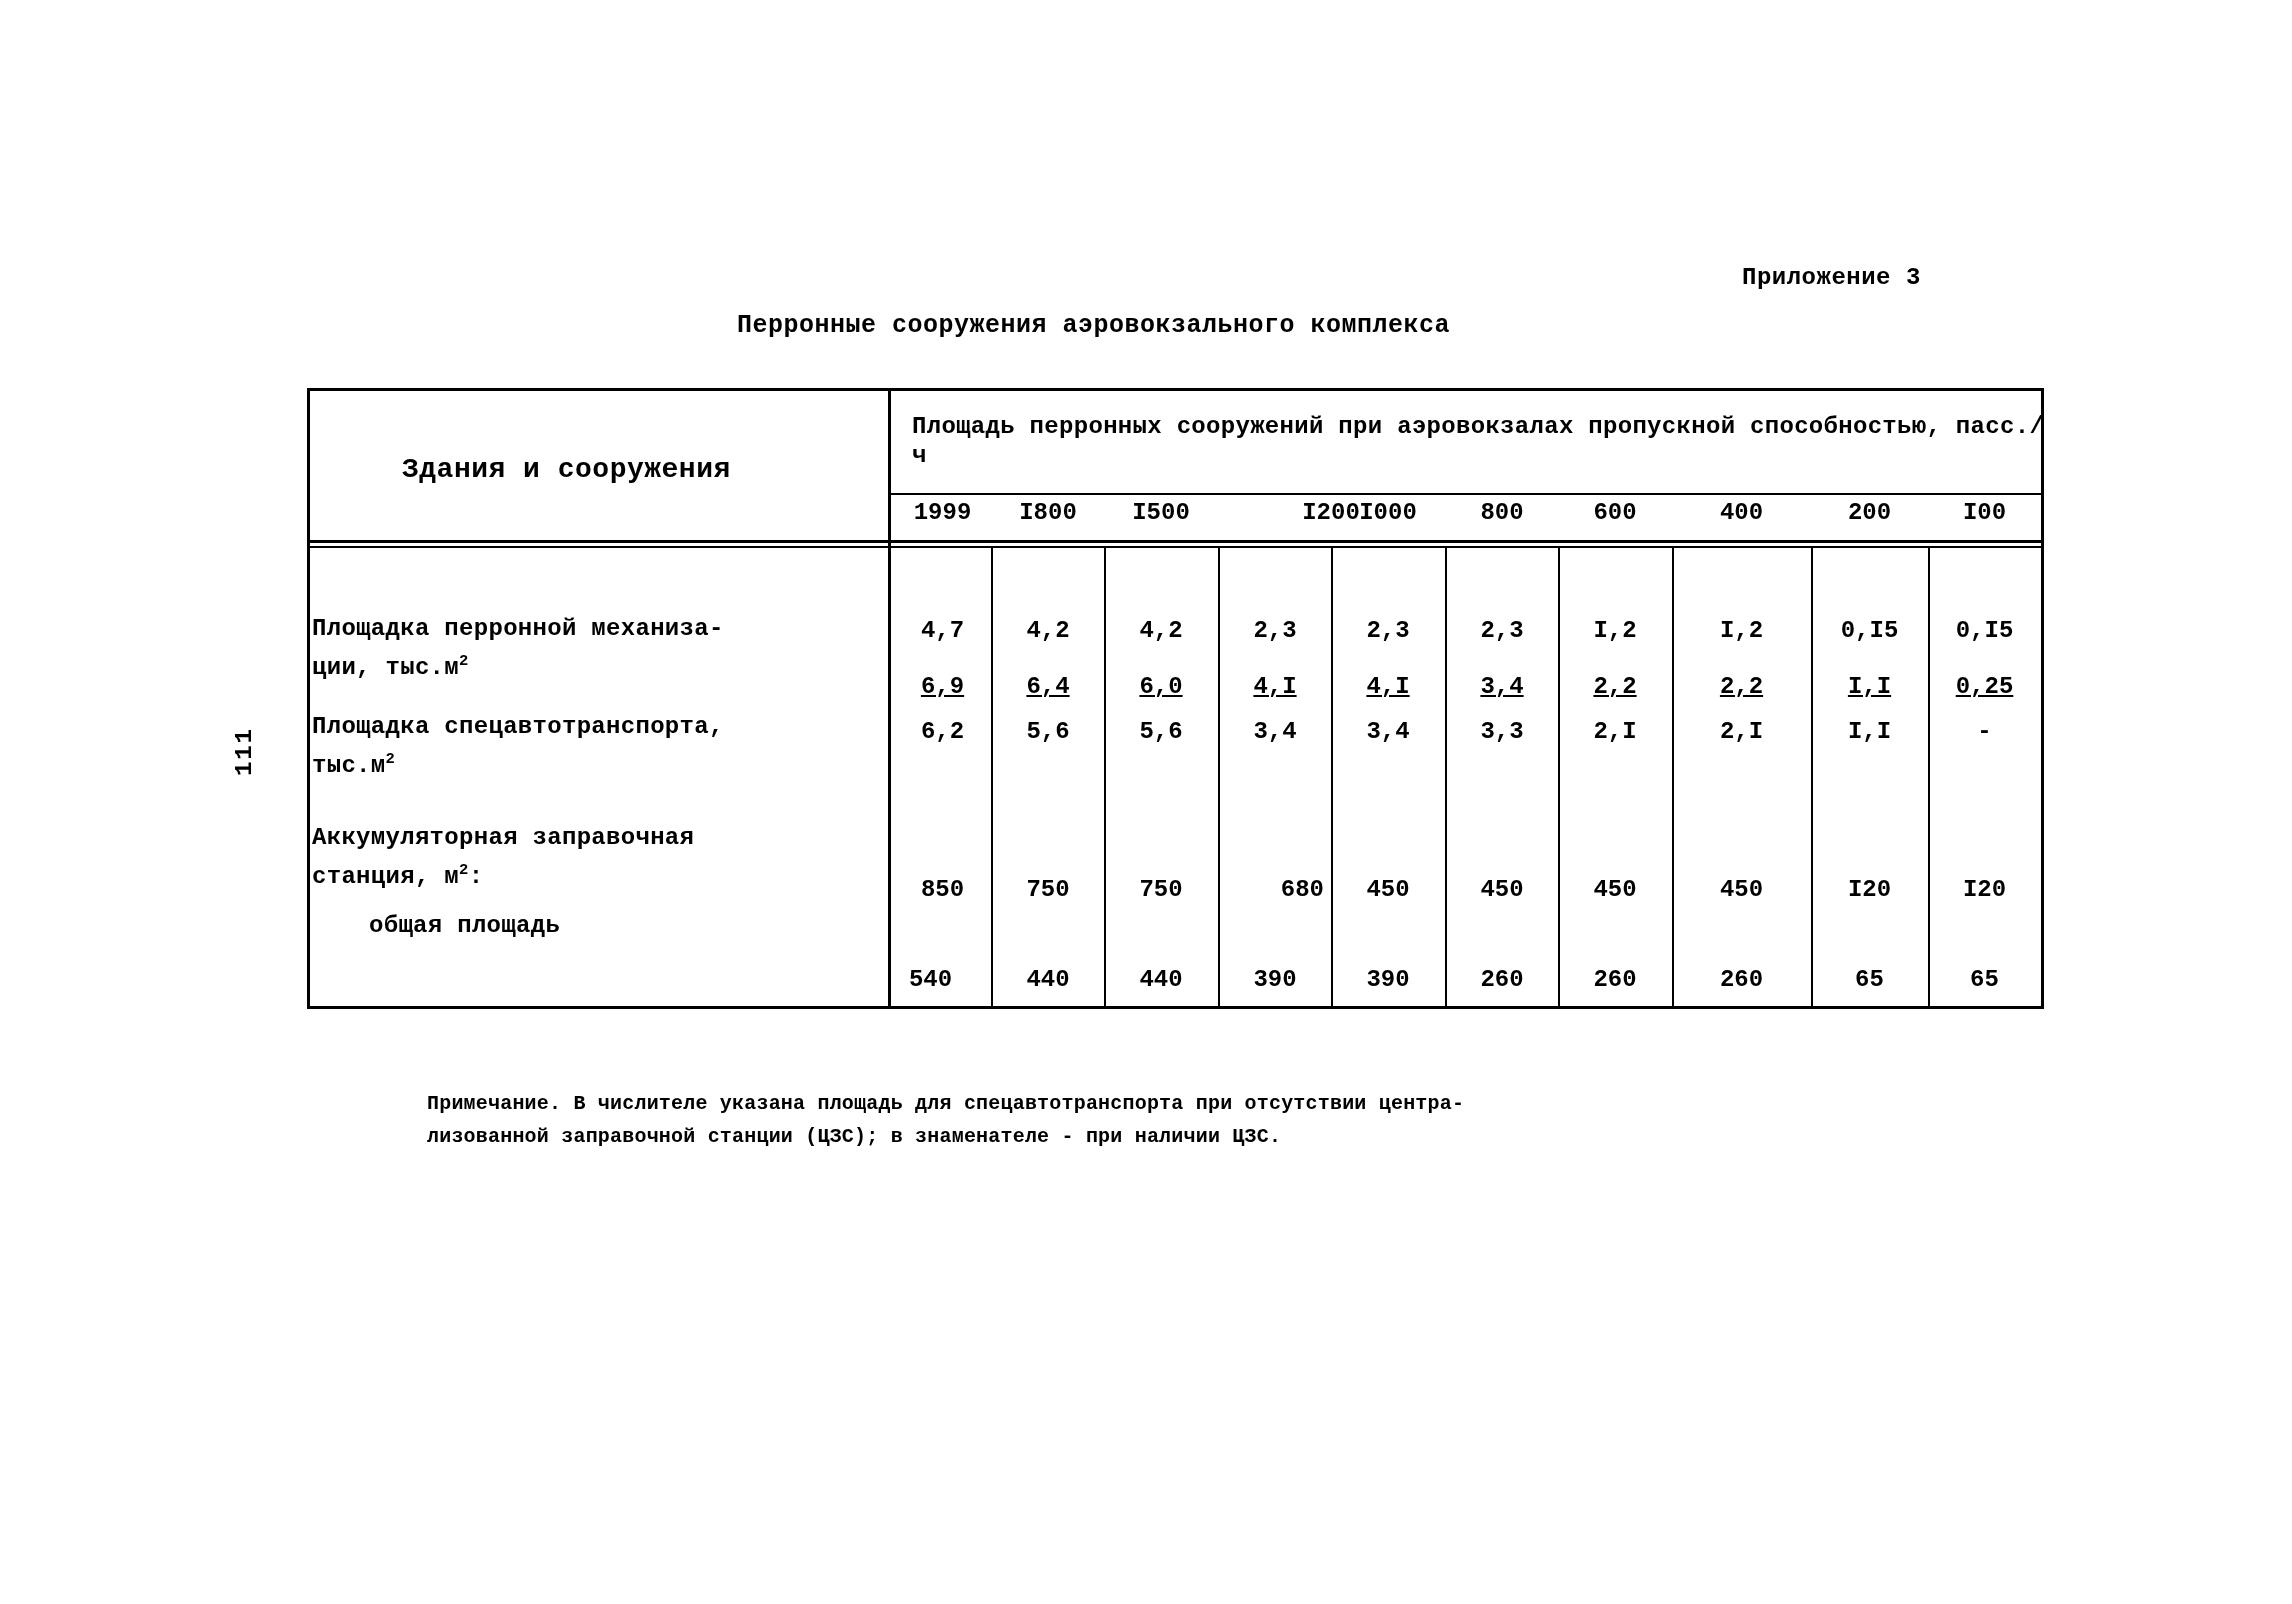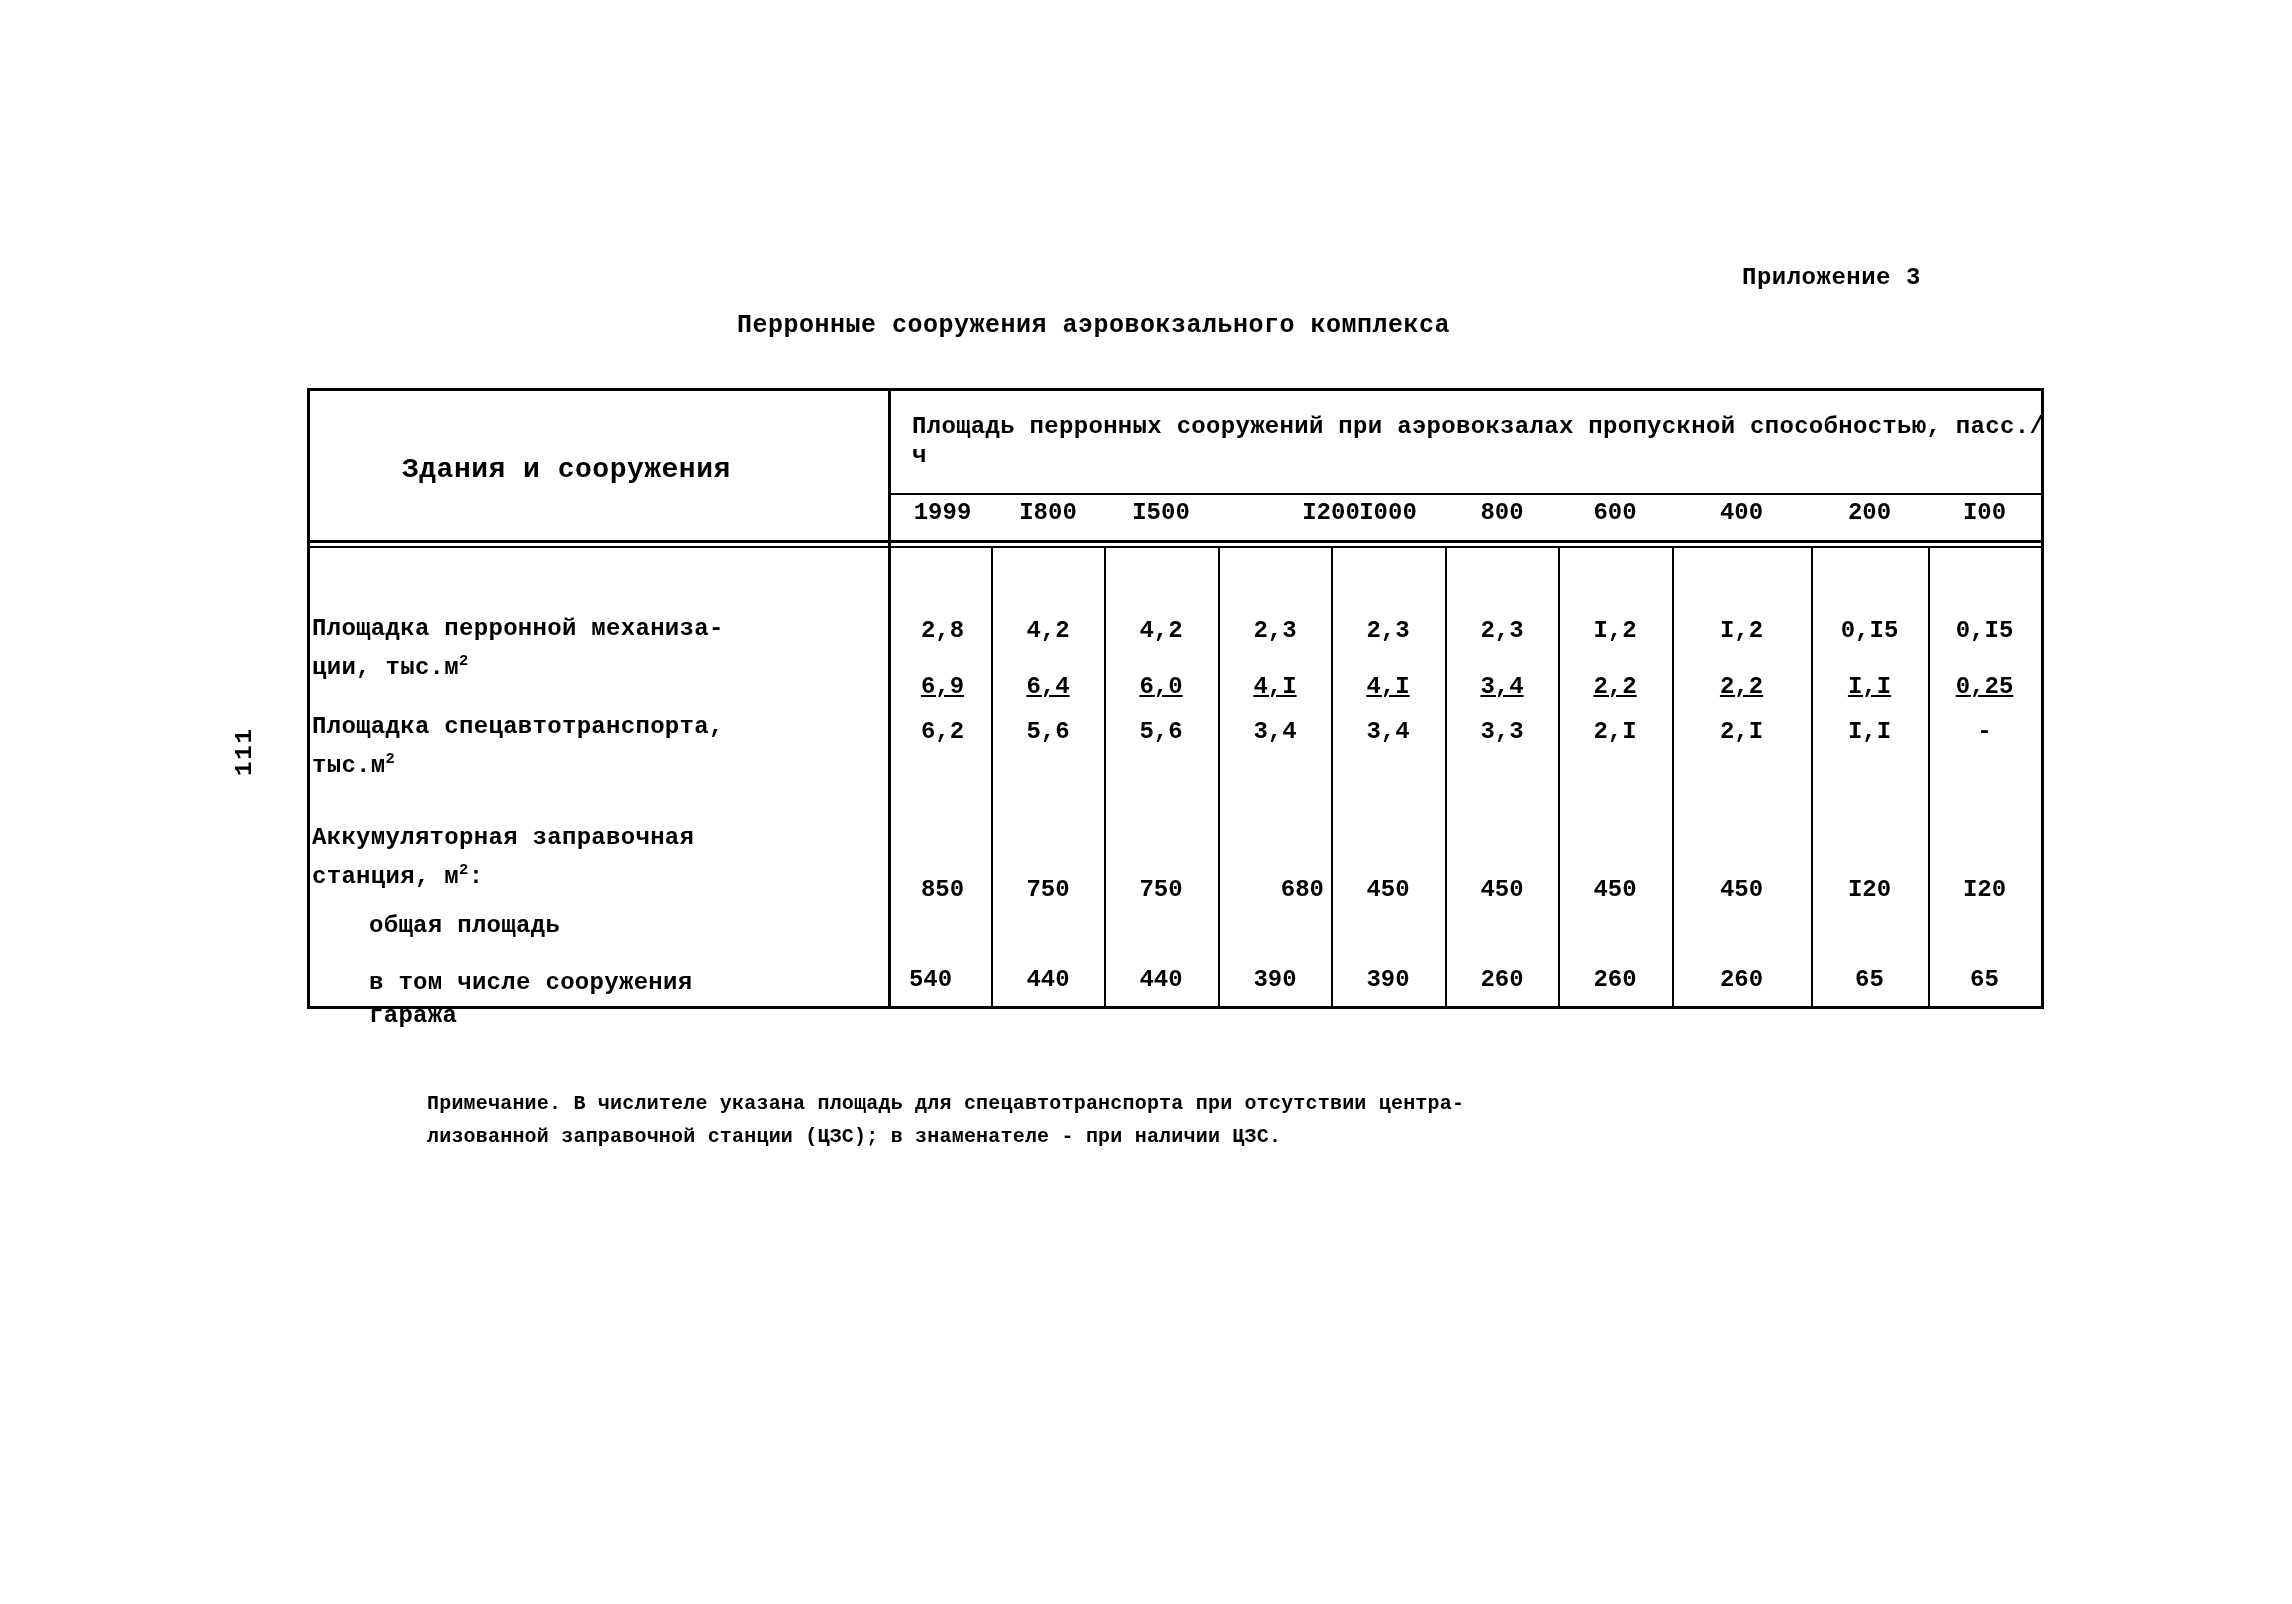--- a/index.html
+++ b/index.html
@@ -180,21 +180,21 @@
   <div class="col-head" style="left:1445px; width:114px;">800</div>
   <div class="col-head" style="left:1558px; width:114px;">600</div>
   <div class="col-head" style="left:1672px; width:139px;">400</div>
   <div class="col-head" style="left:1811px; width:117px;">200</div>
   <div class="col-head" style="left:1928px; width:113px;">I00</div>
 
   <div class="rlabel" style="top:579px;">
     <span>Площадка перронной механиза-
 ции, тыс.м</span><span class="sup">2</span>
   </div>
-  <div class="num" style="left:894px; width:97px; top:617px;">2,8</div>
+  <div class="num" style="left:894px; width:97px; top:617px;">4,7</div>
   <div class="num" style="left:991px; width:114px; top:617px;">4,2</div>
   <div class="num" style="left:1104px; width:114px; top:617px;">4,2</div>
   <div class="num" style="left:1218px; width:114px; top:617px;">2,3</div>
   <div class="num" style="left:1331px; width:114px; top:617px;">2,3</div>
   <div class="num" style="left:1445px; width:114px; top:617px;">2,3</div>
   <div class="num" style="left:1558px; width:114px; top:617px;">I,2</div>
   <div class="num" style="left:1672px; width:139px; top:617px;">I,2</div>
   <div class="num" style="left:1811px; width:117px; top:617px;">0,I5</div>
   <div class="num" style="left:1928px; width:113px; top:617px;">0,I5</div>
 
@@ -237,24 +237,20 @@
   <div class="num" style="left:991px; width:114px; top:876px;">750</div>
   <div class="num" style="left:1104px; width:114px; top:876px;">750</div>
   <div class="num" style="left:1218px; width:106px; top:876px;text-align:right;">680</div>
   <div class="num" style="left:1331px; width:114px; top:876px;">450</div>
   <div class="num" style="left:1445px; width:114px; top:876px;">450</div>
   <div class="num" style="left:1558px; width:114px; top:876px;">450</div>
   <div class="num" style="left:1672px; width:139px; top:876px;">450</div>
   <div class="num" style="left:1811px; width:117px; top:876px;">I20</div>
   <div class="num" style="left:1928px; width:113px; top:876px;">I20</div>
 
-  <div class="rlabel indent" style="top:933px;">
-    <span>в том числе сооружения
-гаража</span>
-  </div>
   <div class="num" style="left:882px; width:97px; top:966px;">540</div>
   <div class="num" style="left:991px; width:114px; top:966px;">440</div>
   <div class="num" style="left:1104px; width:114px; top:966px;">440</div>
   <div class="num" style="left:1218px; width:114px; top:966px;">390</div>
   <div class="num" style="left:1331px; width:114px; top:966px;">390</div>
   <div class="num" style="left:1445px; width:114px; top:966px;">260</div>
   <div class="num" style="left:1558px; width:114px; top:966px;">260</div>
   <div class="num" style="left:1672px; width:139px; top:966px;">260</div>
   <div class="num" style="left:1811px; width:117px; top:966px;">65</div>
   <div class="num" style="left:1928px; width:113px; top:966px;">65</div>

